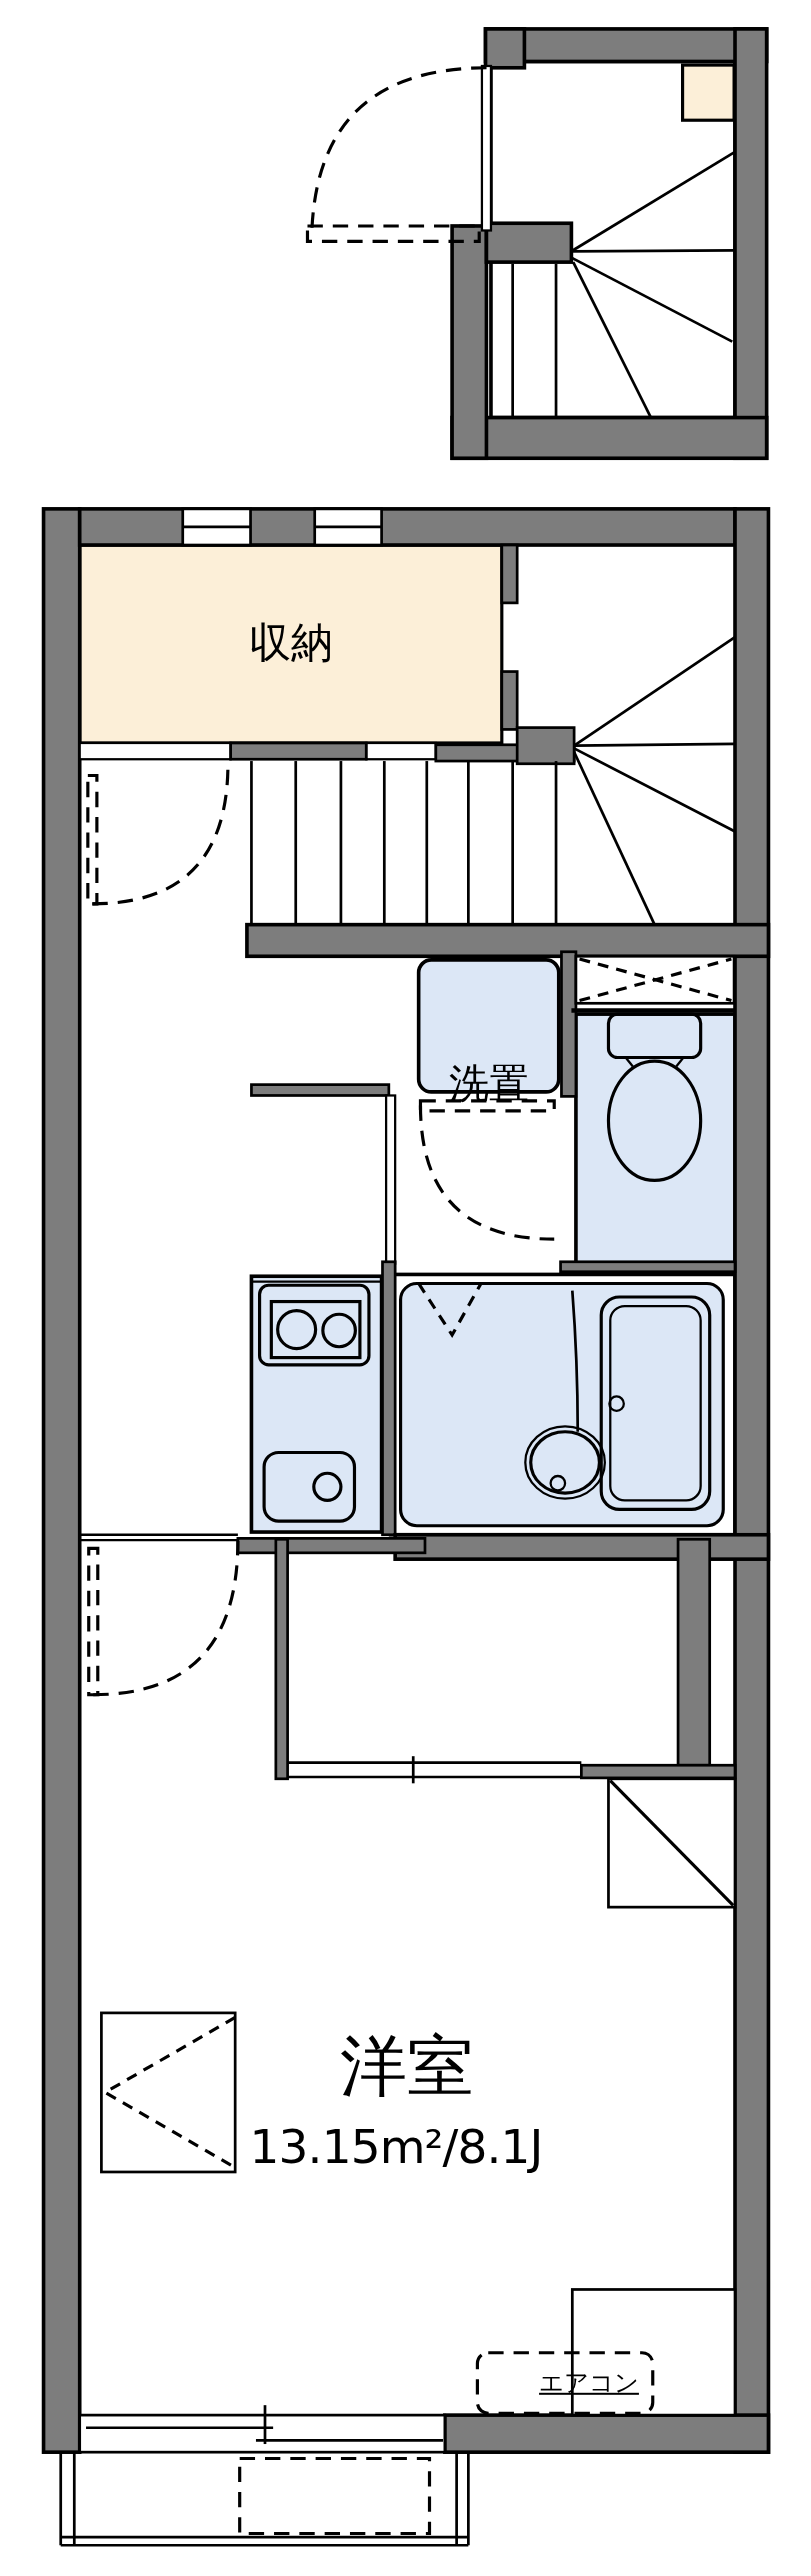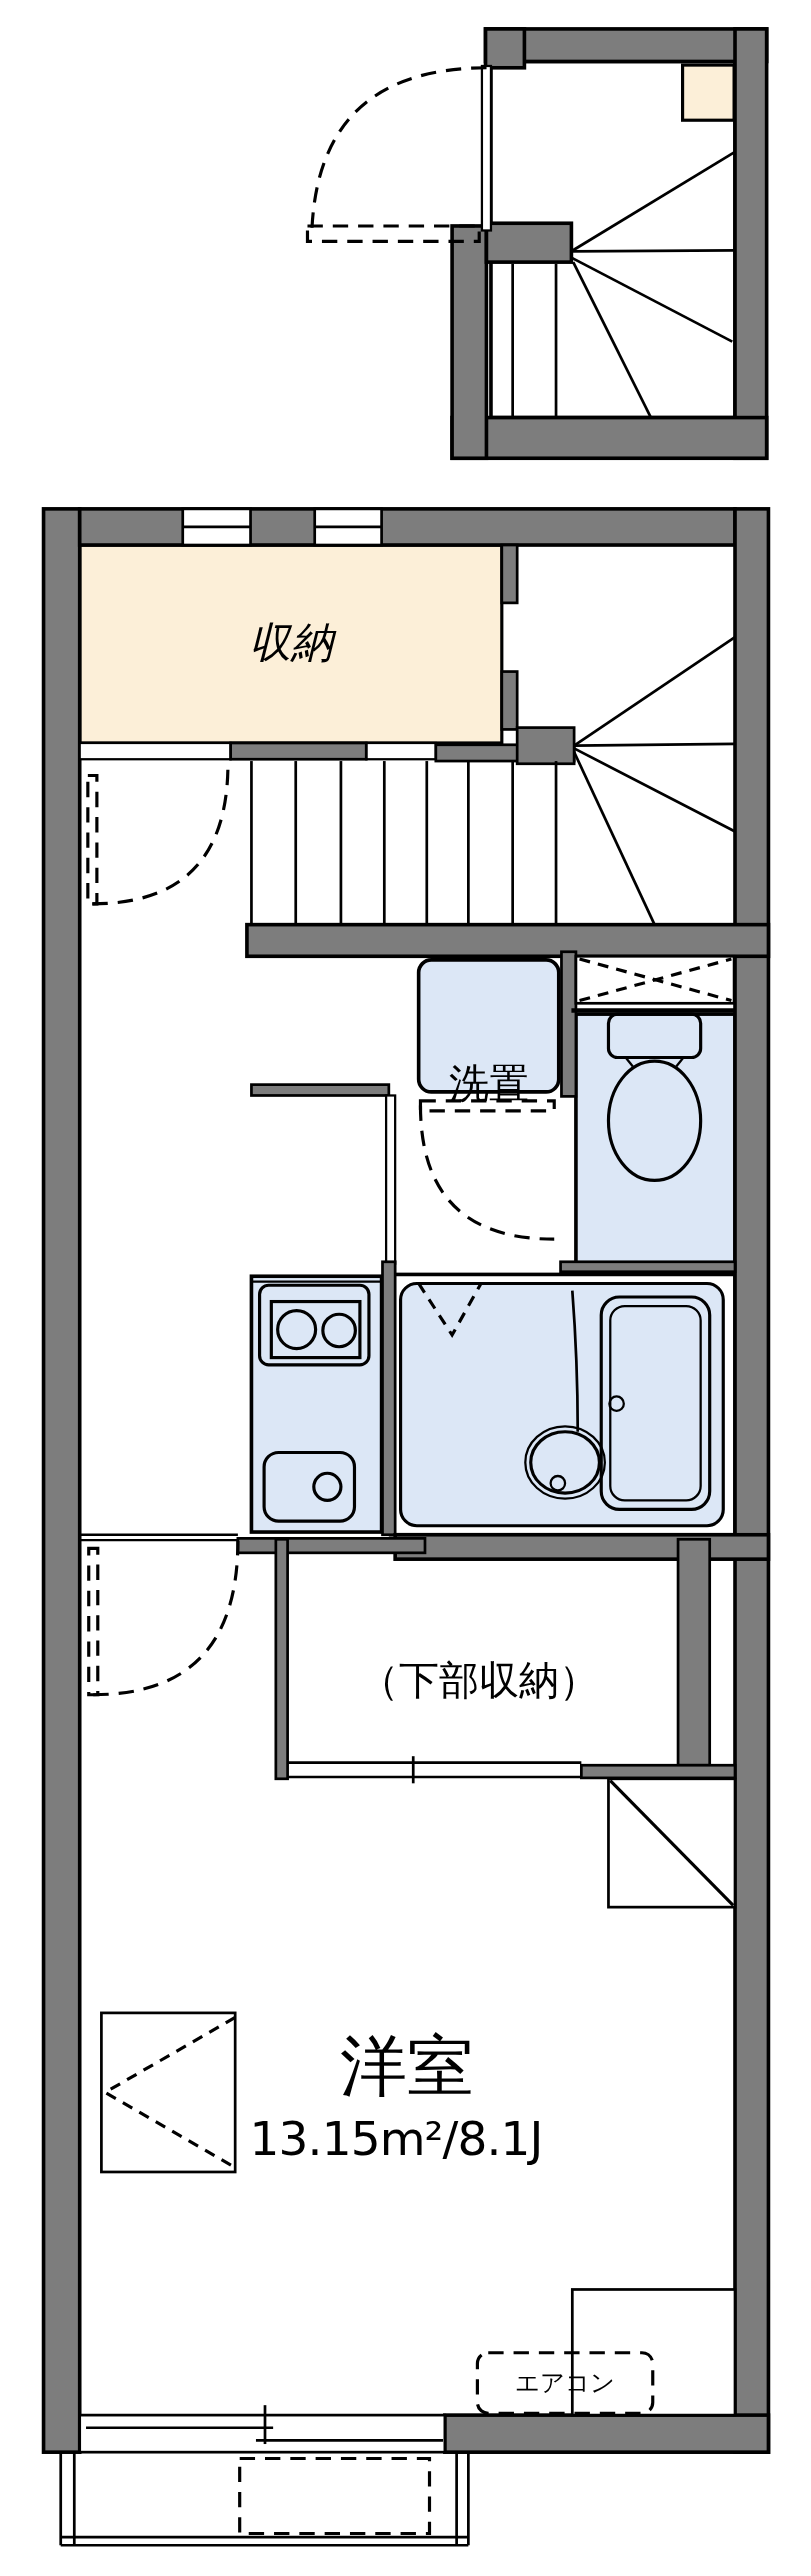--- a/index.html
+++ b/index.html
@@ -11,26 +11,26 @@
     overflow:hidden;
   }
   .plan svg{position:absolute;left:0;top:0;}
   .lbl{
     position:absolute;
     transform:translate(-50%,-50%);
     color:var(--line,#000);
     white-space:nowrap;
     line-height:1;
   }
-  .lbl-storage{font-size:42px;font-style:italic;}
+  .lbl-storage{font-size:42px;}
   .lbl-washer{font-size:40px;}
   .lbl-bed1{font-size:42px;}
   .lbl-bed2{font-size:40px;}
   .lbl-room{font-size:67px;}
-  .lbl-area{font-size:47px;letter-spacing:-0.9px;}
+  .lbl-area{font-size:47px;letter-spacing:-0.9px;margin-top:8px;}
   .lbl-aircon{font-size:24.4px;}
 
   
   .wall{fill:var(--wall,#7d7d7d);stroke:var(--line,#000);stroke-width:4;}
   .wallthin{fill:var(--wall,#7d7d7d);stroke:var(--line,#000);stroke-width:3;}
   .roombox{fill:var(--background,#fff);stroke:var(--line,#000);stroke-width:4;}
   .whitebox{fill:var(--background,#fff);stroke:var(--line,#000);stroke-width:3;}
   .whitebox25{fill:var(--background,#fff);stroke:var(--line,#000);stroke-width:2.5;}
   .cream{fill:var(--storage,#fcefd8);stroke:var(--line,#000);stroke-width:3.5;}
   .blue{fill:var(--water,#dce7f6);stroke:var(--line,#000);stroke-width:4;}
@@ -230,21 +230,20 @@
       <line class="ln" x1="518" y1="2713" x2="518" y2="2816"></line>
       <rect class="dash" x="265" y="2720" width="210" height="83"></rect>
     </g>
   </svg>
 
   <div class="lbl lbl-storage" style="left:291px;top:643px;">収納</div>
 
   <div class="lbl lbl-washer" style="left:489px;top:1083px;">洗置</div>
 
 
-  <div class="lbl lbl-bed2" style="left:479px;top:1680px;">（下部収納）</div>
 
   <div class="lbl lbl-room" style="left:407px;top:2066px;">洋室</div>
 
   <div class="lbl lbl-area" style="left:396px;top:2138px;">13.15m²/8.1J</div>
 
-  <div class="lbl lbl-aircon" style="left:565px;top:2383px;">エアコン</div>
+  <div class="lbl lbl-aircon" style="left:589px;top:2383px;text-decoration:underline;">エアコン</div>
 </div>
 
 
 </body></html>

